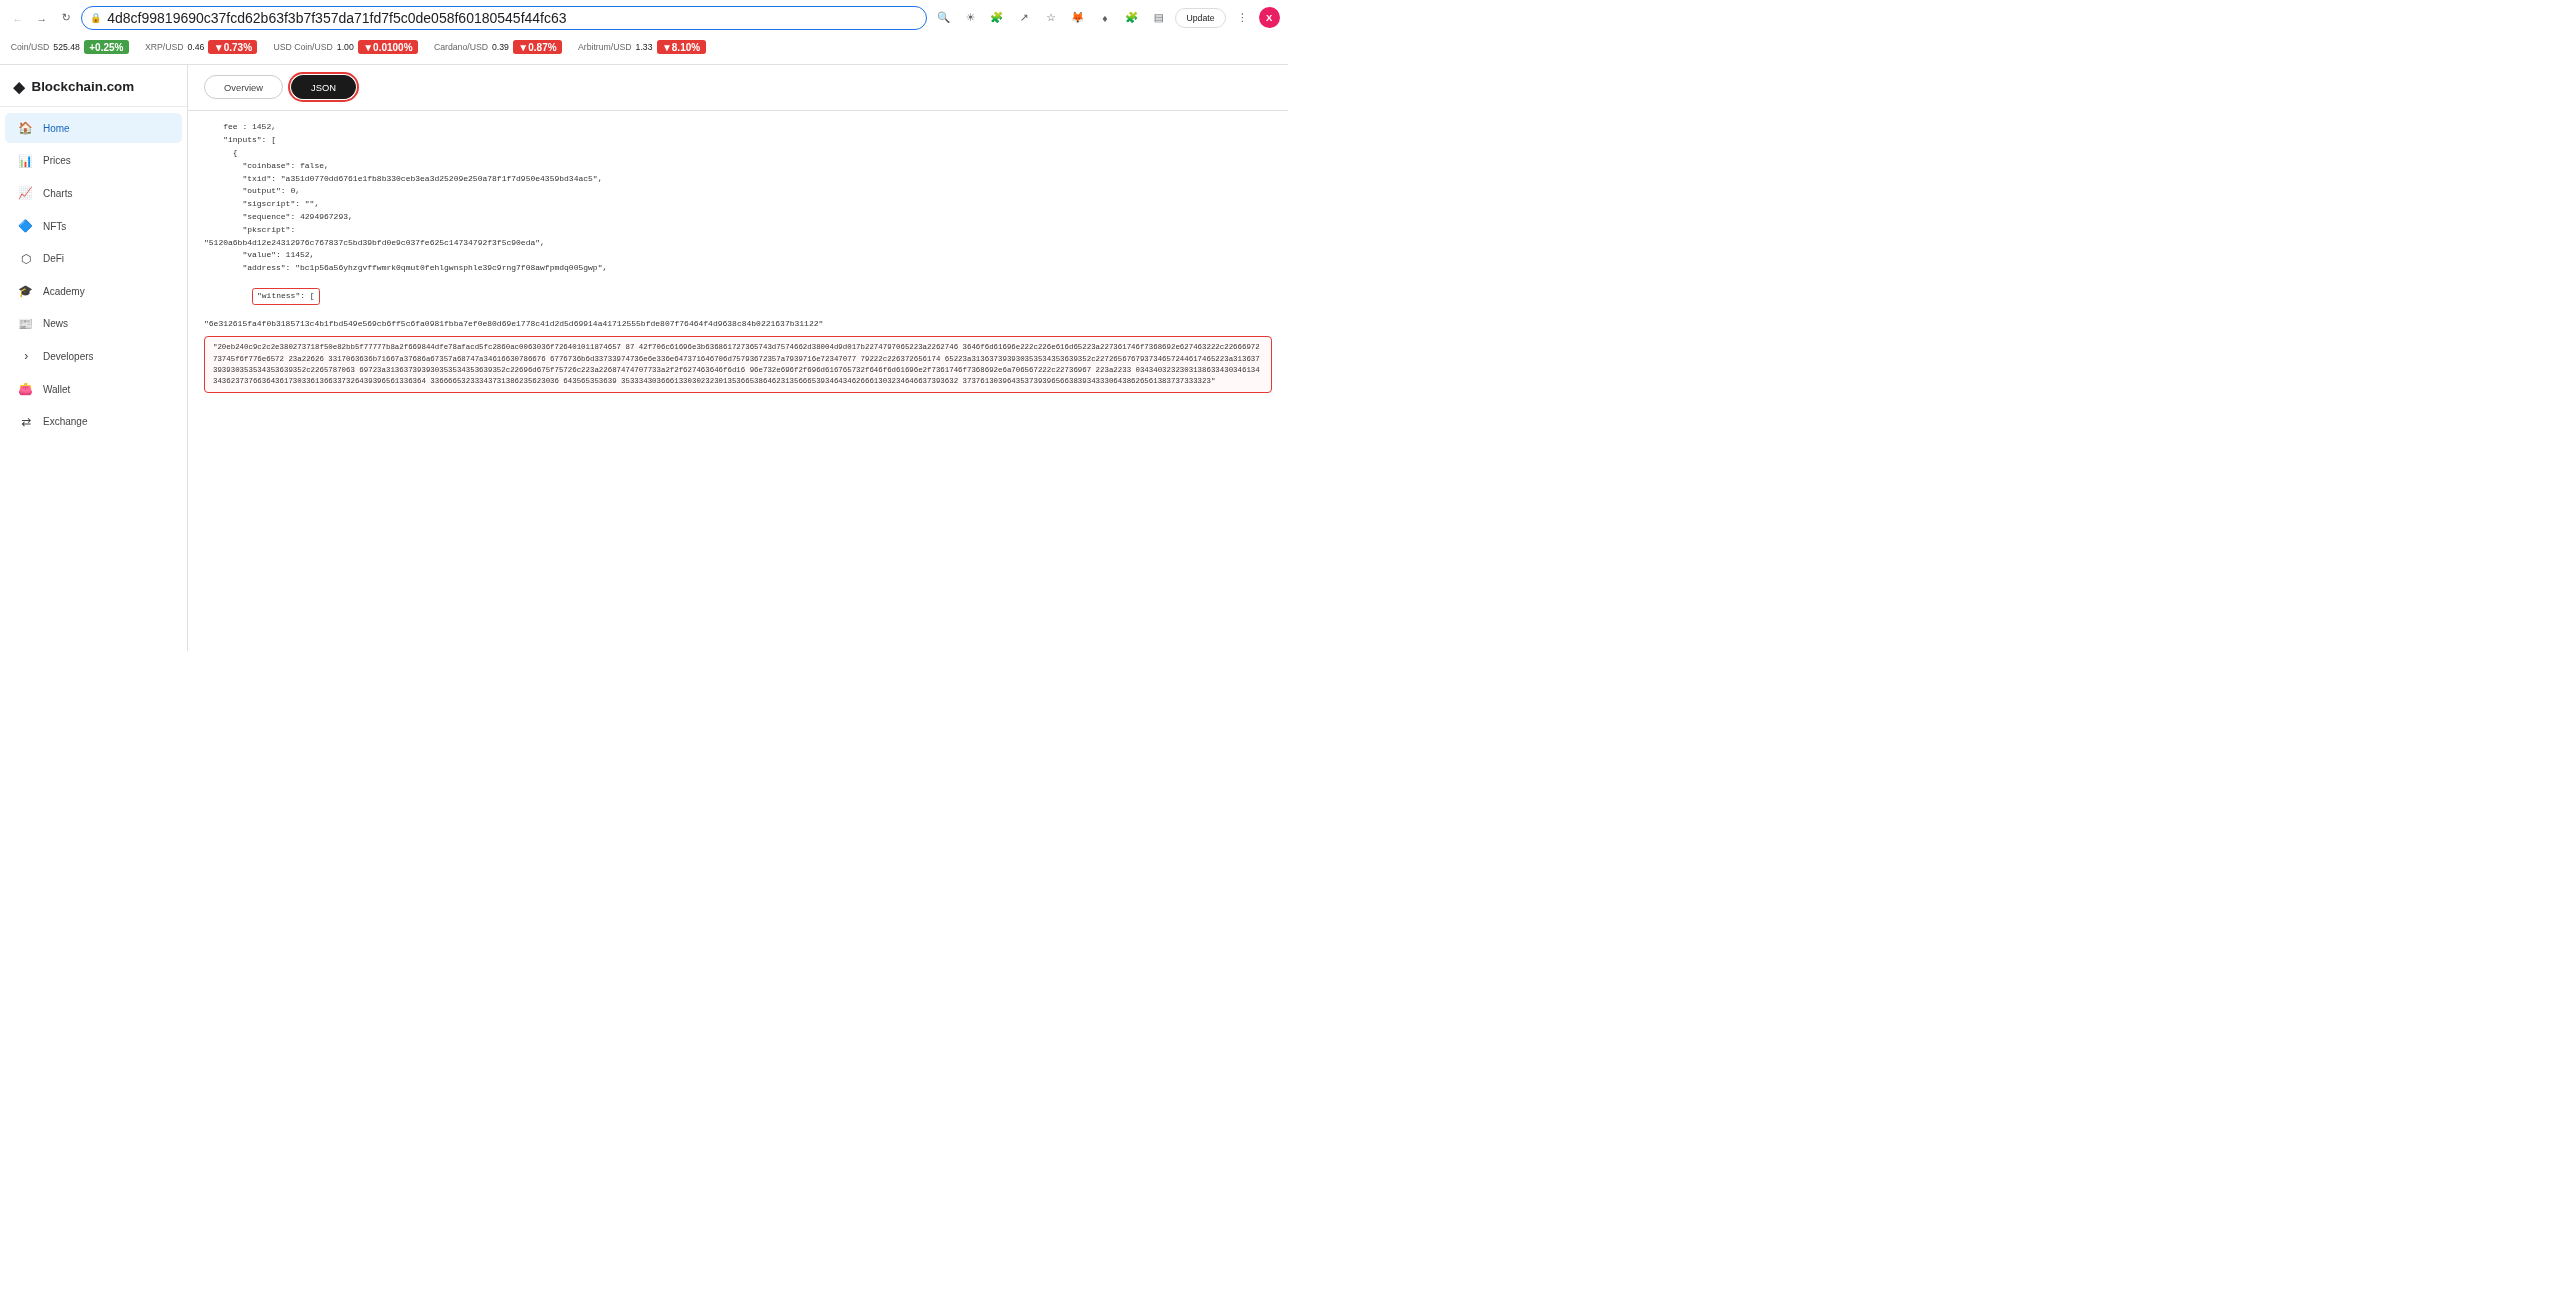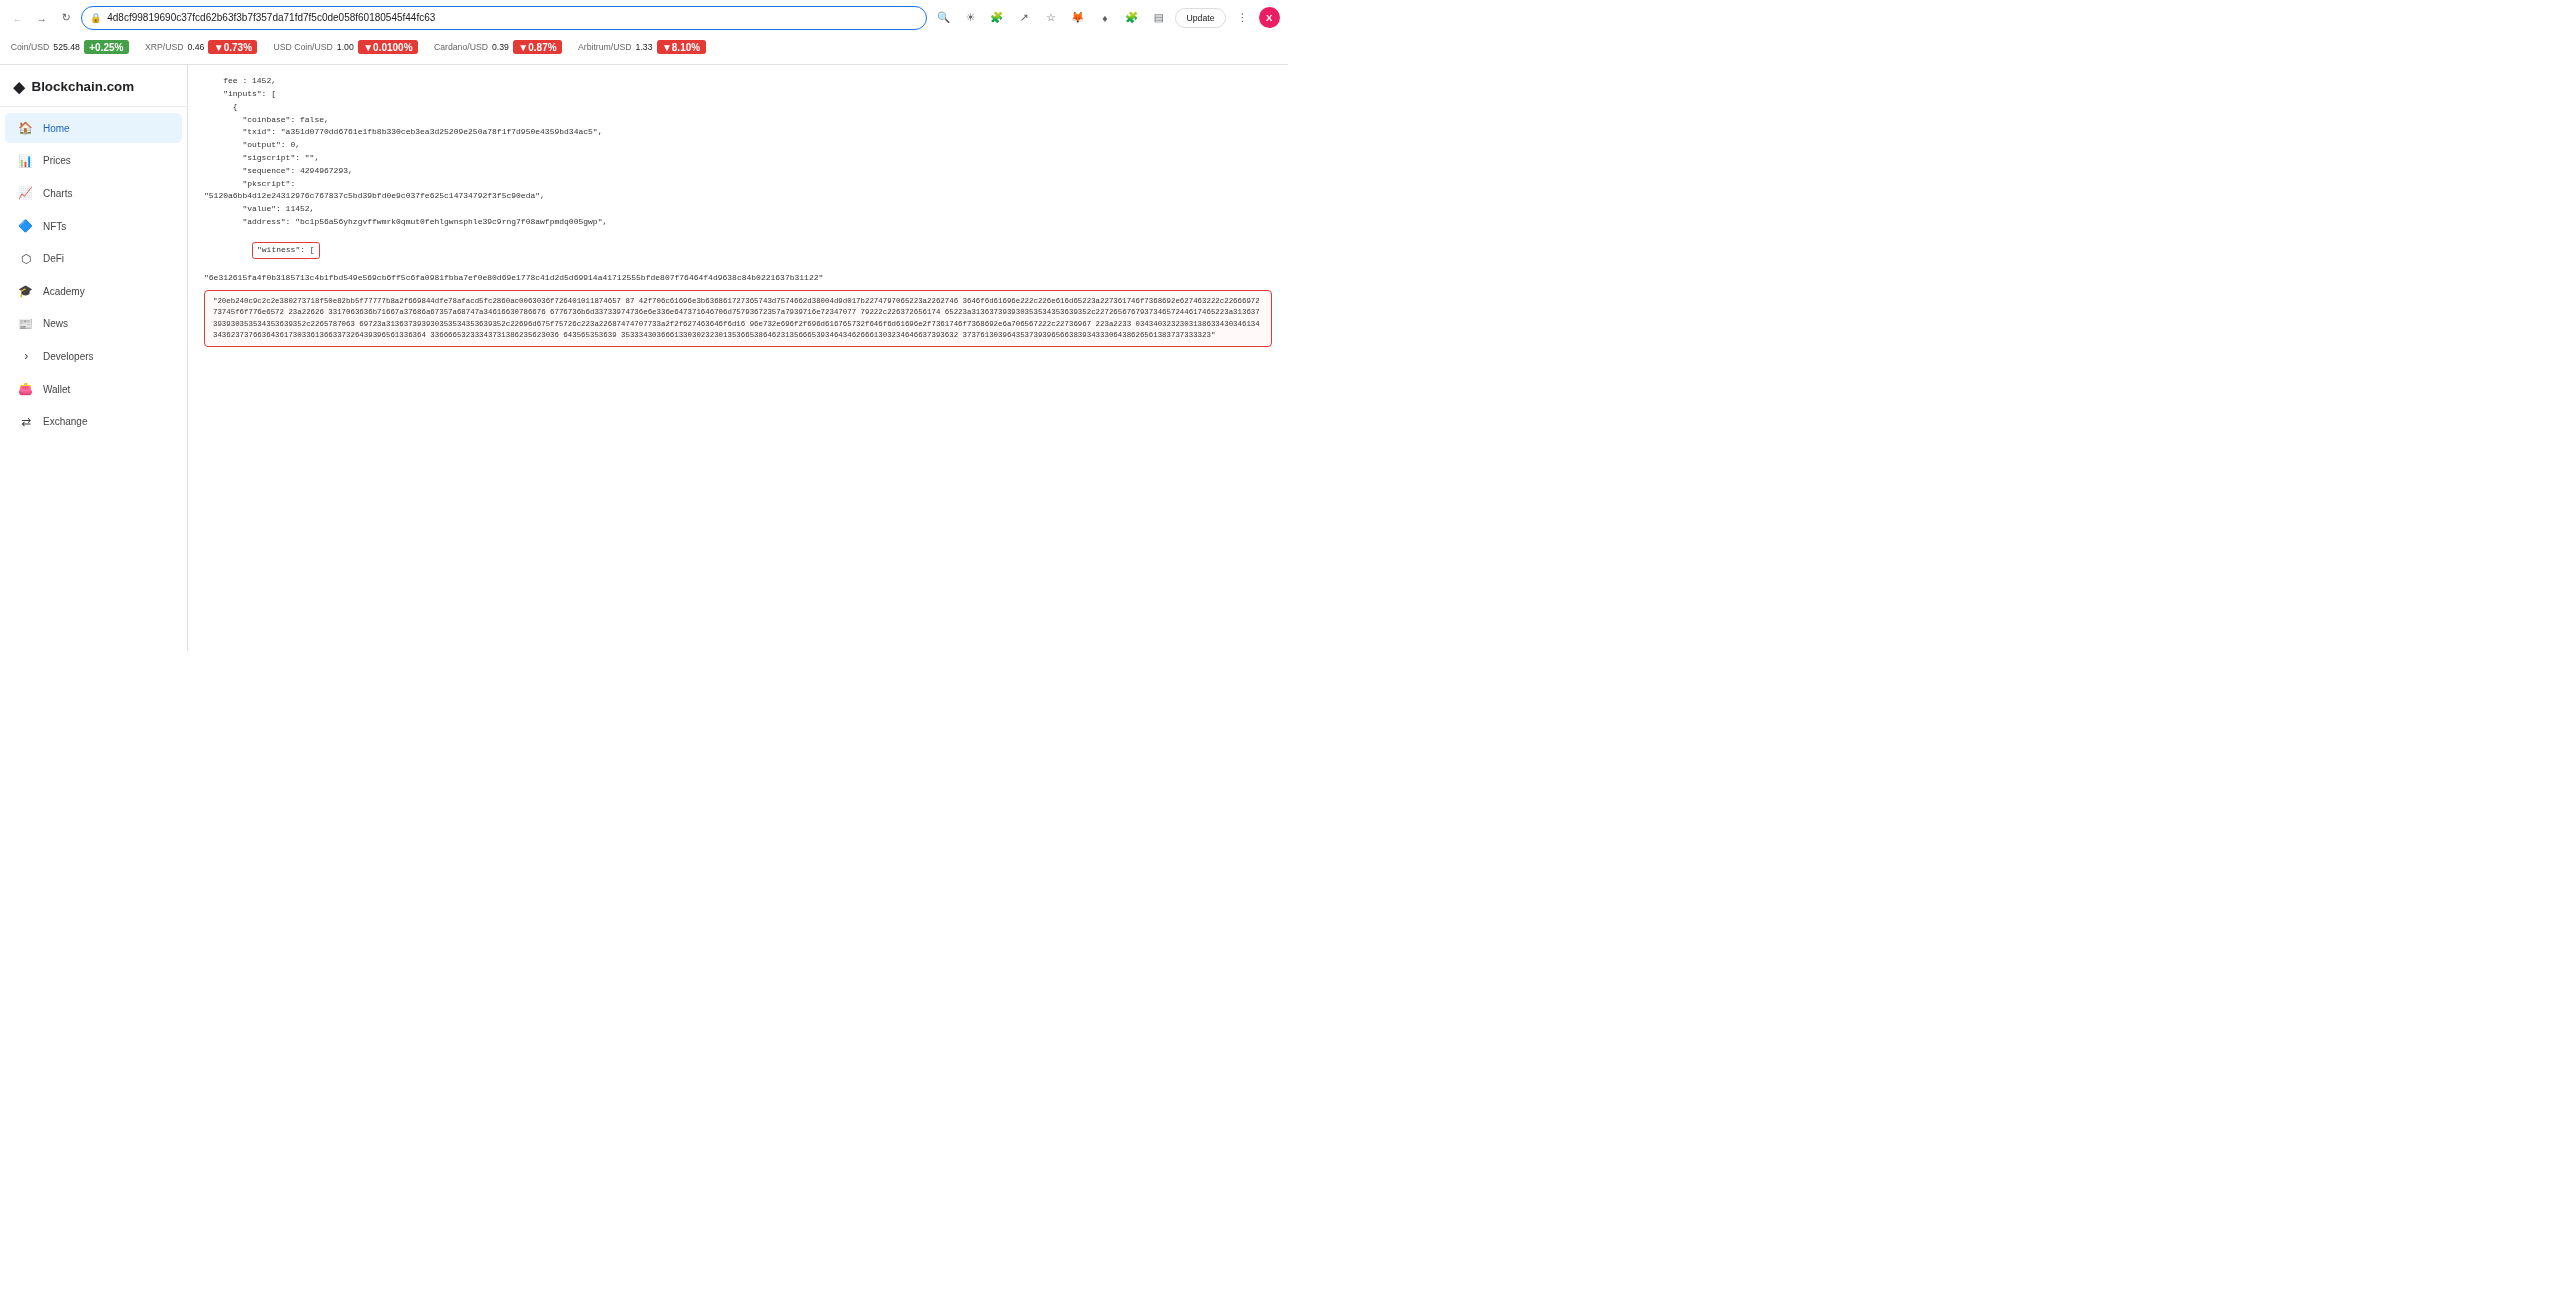--- a/index.html
+++ b/index.html
@@ -2,21 +2,21 @@
 <html style="font-size:10.7px"><head>
   <meta charset="utf-8">
   <style>
     * { margin: 0; padding: 0; box-sizing: border-box; }
     body { font-family: -apple-system, BlinkMacSystemFont, 'Segoe UI', sans-serif; background: #fff; width: 1288px; height: 651px; overflow: hidden; font-size: 9.4px; }
     .browser-toolbar { display: flex; align-items: center; padding: 5.4px 8px; gap: 5.4px; height: 35px; }
     .nav-btn { width: 19px; height: 19px; border-radius: 50%; border: none; background: transparent; cursor: pointer; display: flex; align-items: center; justify-content: center; color: #5f6368; font-size: 10.7px; }
     .nav-btn.disabled { color: #bdc1c6; cursor: default; }
     .address-bar-container { flex: 1; display: flex; align-items: center; background: #fff; border: 1.3px solid #1a73e8; border-radius: 16px; padding: 0 8px; height: 24px; gap: 5.4px; }
     .address-bar-icon { color: #34a853; font-size: 9.4px; }
-    .address-bar { border: none; outline: none; flex: 1; font-size: 10px; color: #202124; background: transparent; }
+    .address-bar { border: none; outline: none; flex: 1; font-size: 14px; color: #202124; background: transparent; }
     .toolbar-icons { display: flex; align-items: center; gap: 5.4px; }
     .toolbar-icon-btn { width: 21.5px; height: 21.5px; border-radius: 50%; border: none; background: transparent; cursor: pointer; display: flex; align-items: center; justify-content: center; color: #5f6368; font-size: 10.7px; }
     .update-btn { background: #fff; border: 0.7px solid #dadce0; border-radius: 13.4px; padding: 4px 10.7px; font-size: 8.7px; font-weight: 500; cursor: pointer; color: #202124; }
     .profile-btn { width: 21.5px; height: 21.5px; border-radius: 50%; background: #e91e63; border: none; cursor: pointer; color: white; font-weight: bold; font-size: 9.4px; }
 
     
     .ticker-bar { background: #fff; border-bottom: 0.7px solid #e0e0e0; display: flex; align-items: flex-start; padding: 5.4px 10.7px; gap: 16px; overflow: hidden; height: 29.5px; }
     .ticker-item { display: flex; align-items: center; gap: 4px; white-space: nowrap; font-size: 8.7px; }
     .ticker-label { color: #666; }
     .ticker-value { color: #202124; font-weight: 500; }
@@ -164,20 +164,24 @@
     </div>
     <div class="sidebar-item">
       <span class="sidebar-item-icon">⇄</span>
       <span>Exchange</span>
     </div>
   </div>
 
   <div class="main-content">
     <div class="tx-container">
 
+      <div class="tab-row">
+        <button class="tab-btn">Overview</button>
+        <button class="tab-btn active">JSON</button>
+      </div>
 
       <div class="json-content">
         <div class="json-line">    fee : 1452,</div>
         <div class="json-line">    "inputs": [</div>
         <div class="json-line">      {</div>
         <div class="json-line">        "coinbase": false,</div>
         <div class="json-line">        "txid": "a351d0770dd6761e1fb8b330ceb3ea3d25209e250a78f1f7d950e4359bd34ac5",</div>
         <div class="json-line">        "output": 0,</div>
         <div class="json-line">        "sigscript": "",</div>
         <div class="json-line">        "sequence": 4294967293,</div>

